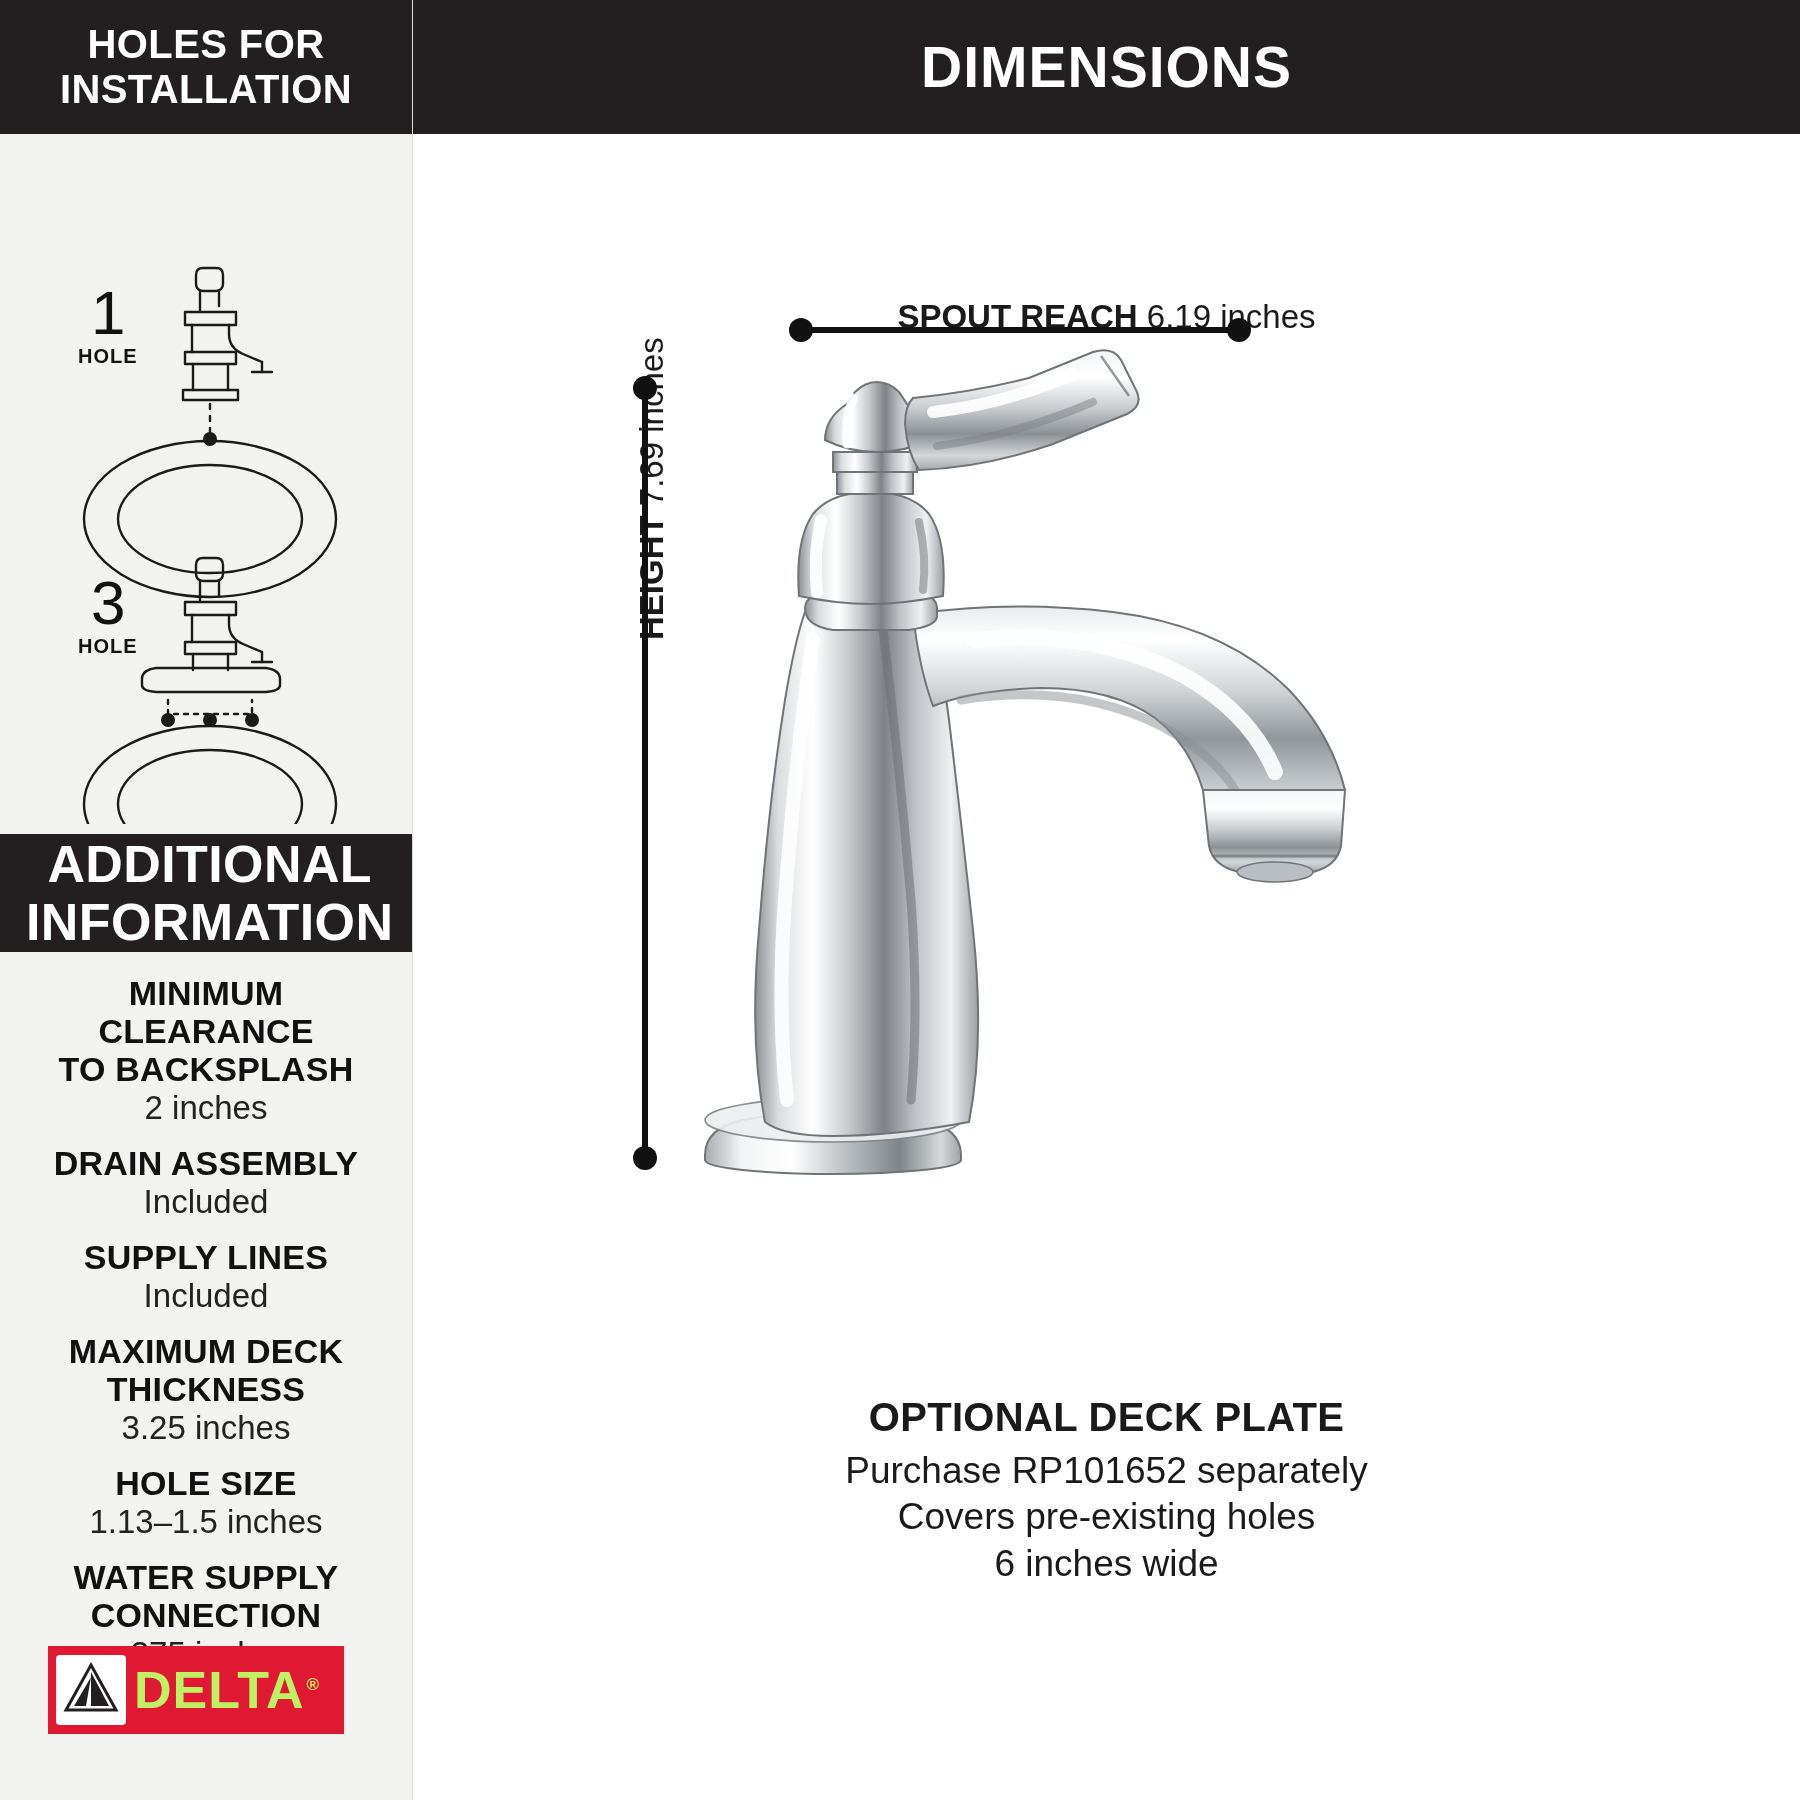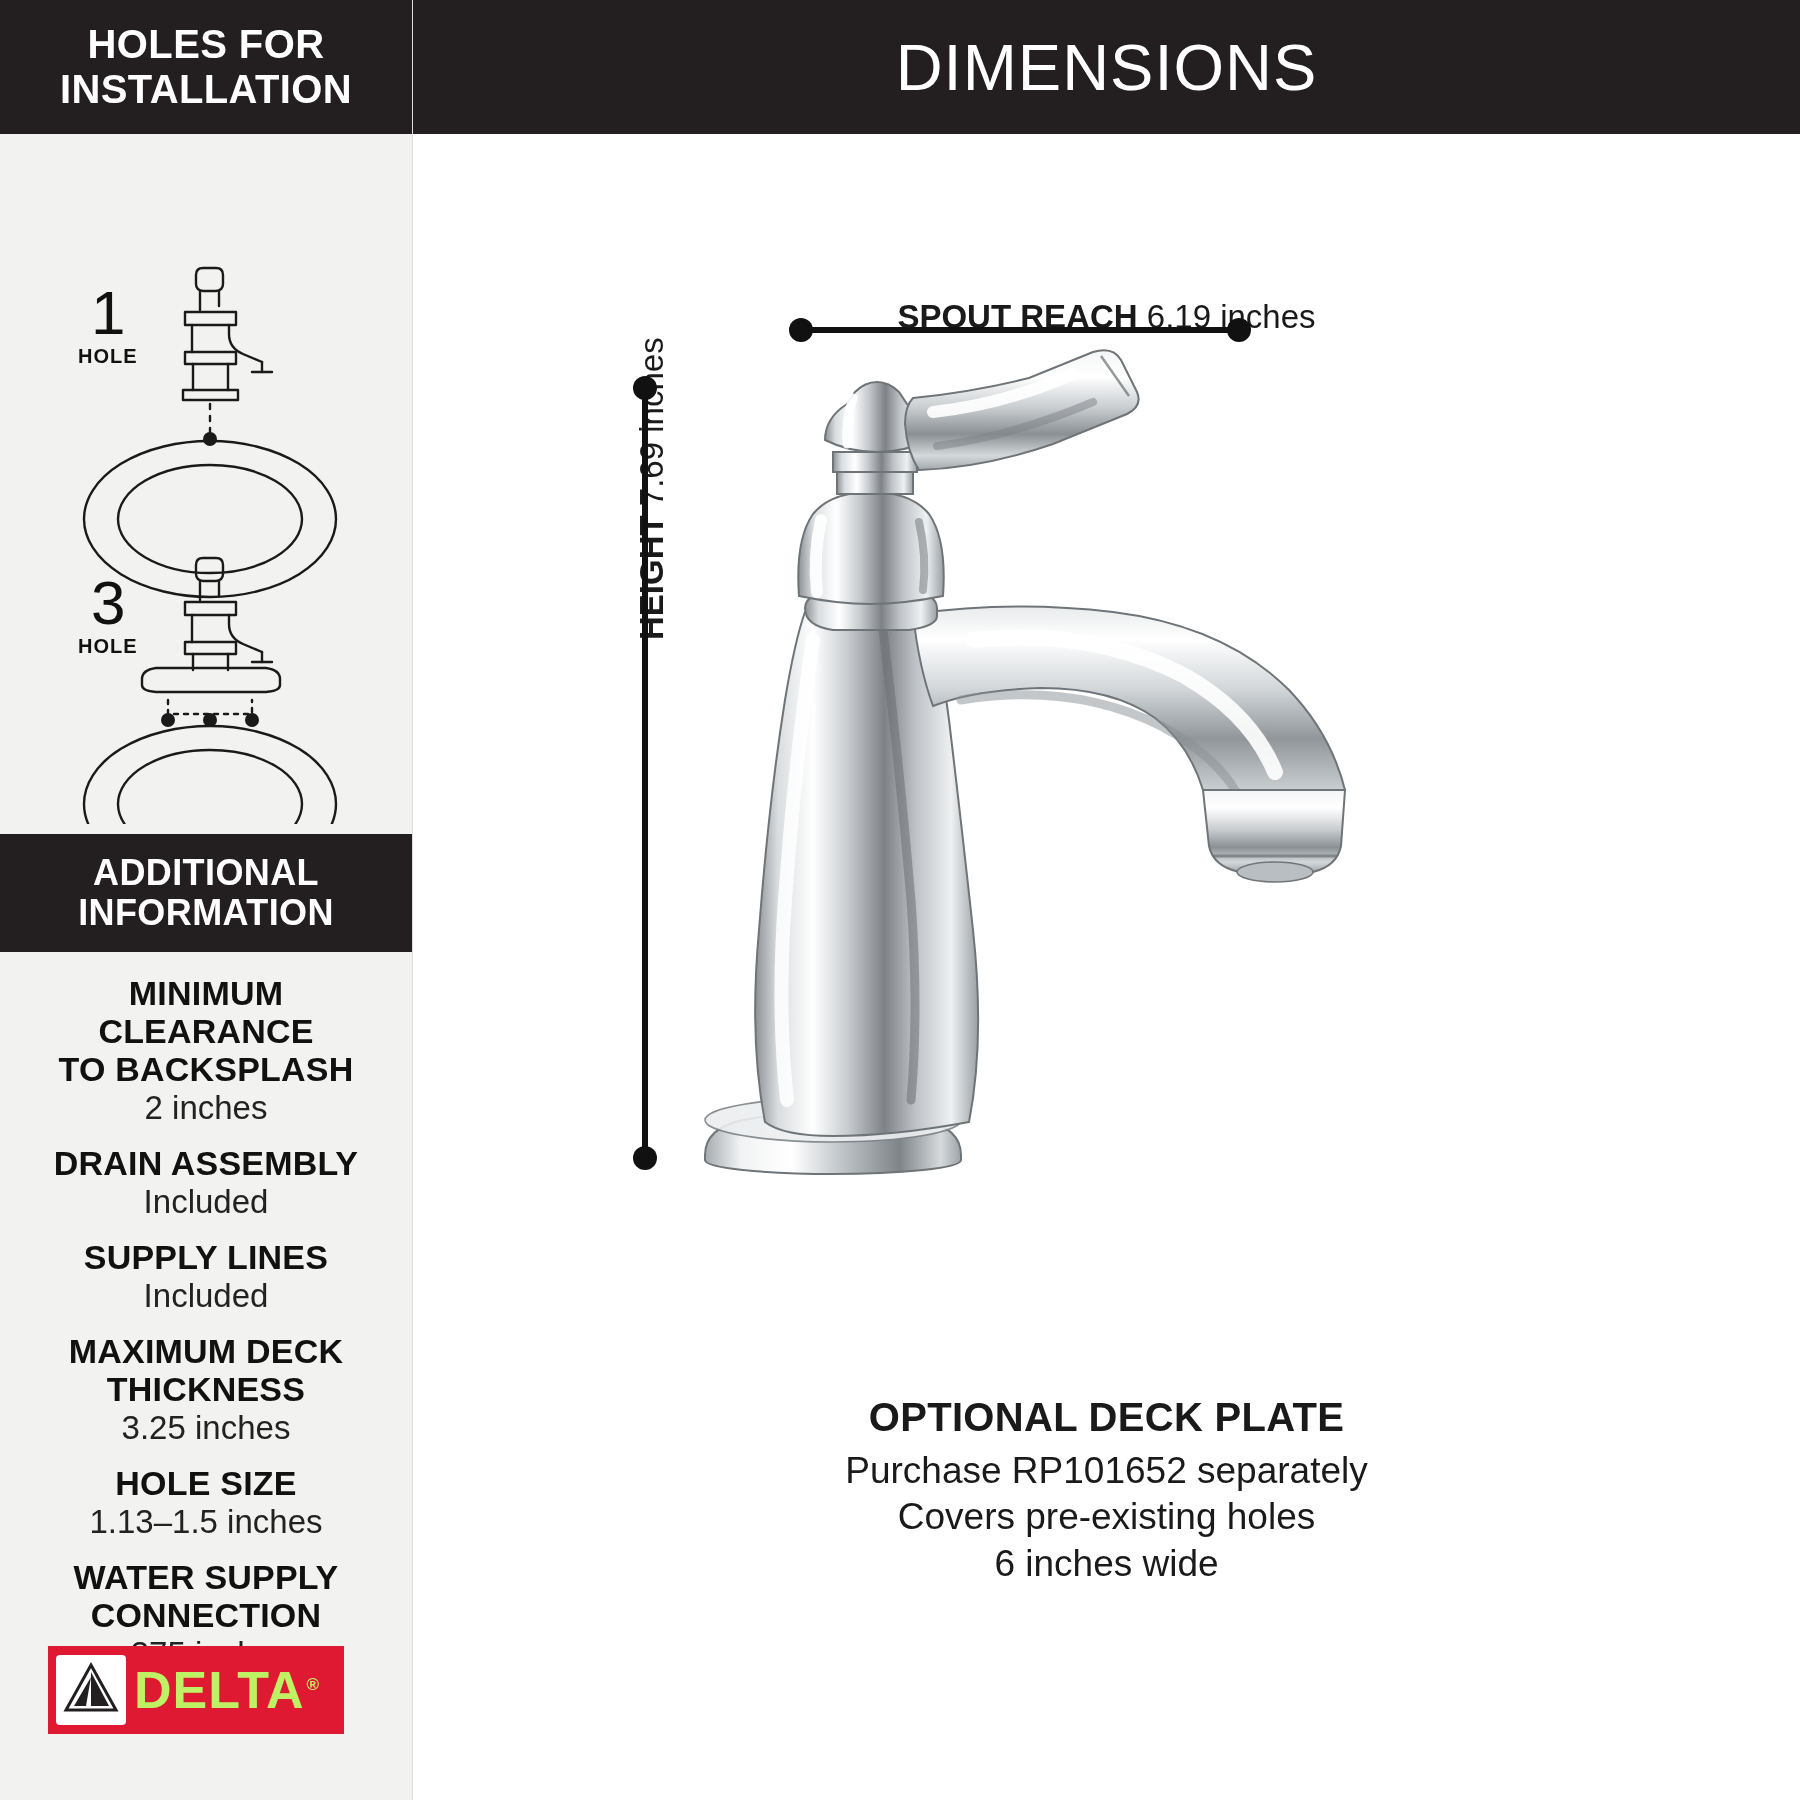--- a/index.html
+++ b/index.html
@@ -43,23 +43,23 @@
     display: flex;
     align-items: center;
     justify-content: center;
     font-size: 40px;
     padding: 0 2px;
   }
   .band-addl {
     height: 118px;
     display: flex;
     align-items: center;
-    justify-content: center;
-    font-size: 36px;
-    padding: 0 0;
+    justify-content: flex-start;
+    font-size: 52px;
+    padding: 0 26px;
     margin-top: 10px;
   }
   .holes-area {
     height: 690px;
     position: relative;
   }
   .hole-num {
     position: absolute;
     font-weight: normal;
     color: #111;
@@ -146,22 +146,22 @@
   .main-header {
     height: 134px;
     background: #231f20;
     color: #ffffff;
     display: flex;
     align-items: center;
     justify-content: center;
   }
   .main-header h1 {
     margin: 0;
-    font-size: 65px;
-    font-weight: normal;
+    font-size: 57px;
+    font-weight: bold;
     letter-spacing: 1px;
     line-height: 1;
   }
   .spout-label {
     position: absolute;
     top: 300px;
     left: 0;
     width: 100%;
     text-align: center;
     font-size: 33px;

